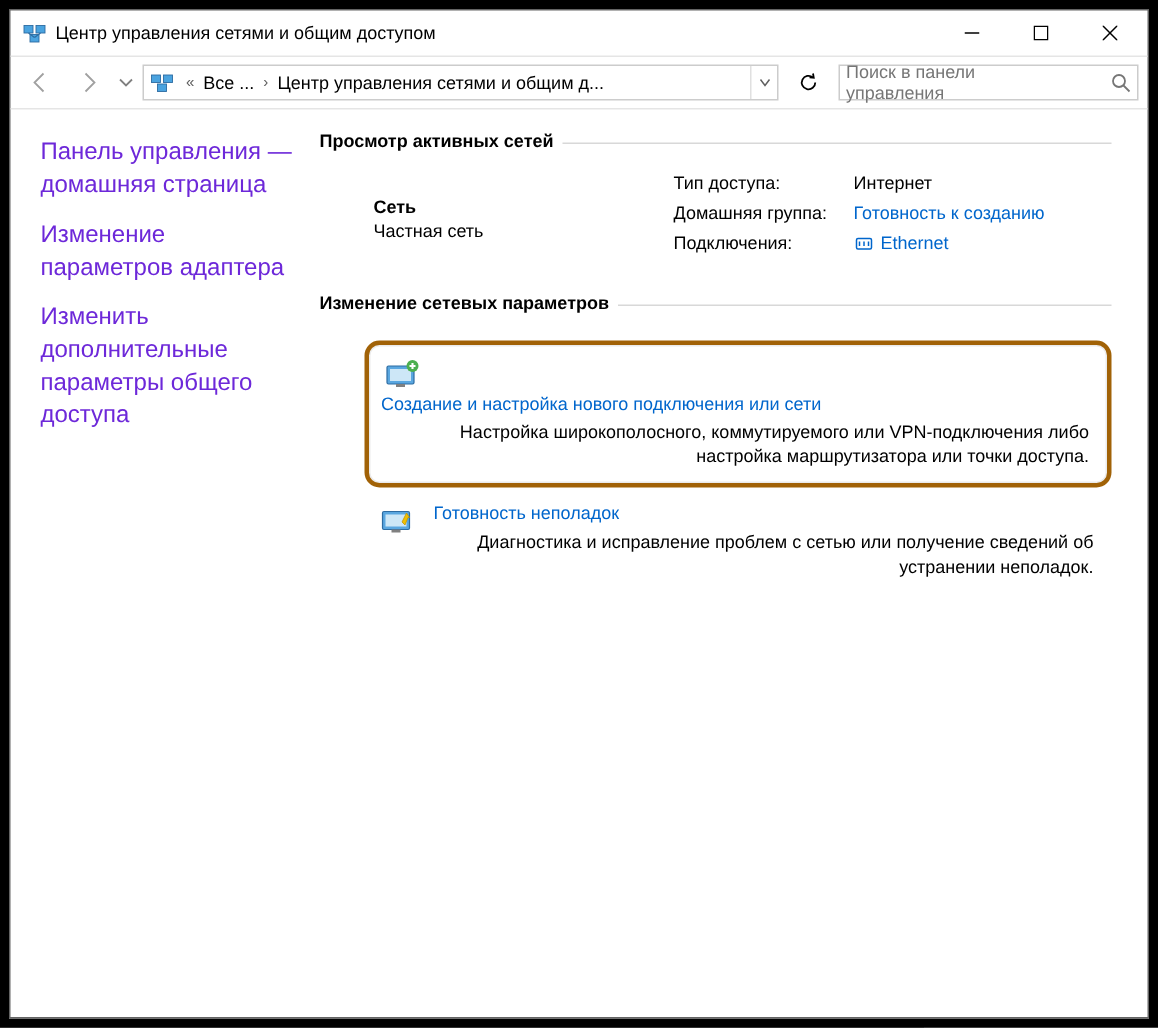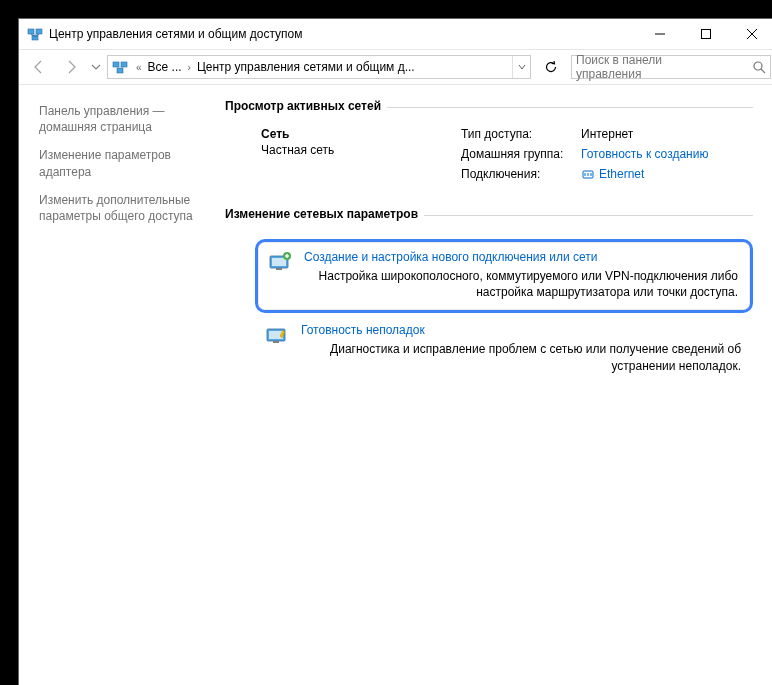--- a/index.html
+++ b/index.html
@@ -1,17 +1,17 @@
 <!DOCTYPE html>
 <html><head>
 <meta charset="utf-8">
 <style>
 * { box-sizing: border-box; margin: 0; padding: 0; }
 html, body { width: 772px; height: 685px; font-family: "Segoe UI", Tahoma, sans-serif; font-size: 12px; background: #000; }
-.outer { width: 616px; height: 685px; background: #000; padding: 18px; }
+.outer { width: 616px; height: 685px; background: #000; padding: 6px; }
 .window { width: 760px; height: 673px; background: #fff; border: 1px solid #646464; position: relative; display: flex; flex-direction: column; }
 .titlebar { height: 30px; display: flex; align-items: center; padding: 0 2px 0 8px; }
 .titlebar .title-icon { width: 16px; height: 16px; margin-right: 6px; display:inline-block; }
 .titlebar .title-icon svg { width:16px; height:16px; }
 .titlebar .title { font-size: 12px; color: #000; flex:1; }
 .win-controls { display: flex; }
 .win-btn { width: 46px; height: 28px; display:flex; align-items:center; justify-content:center; color:#000; }
 .win-btn svg { stroke:#000; stroke-width:1; fill:none; }
 .navbar { height: 36px; border-top: 1px solid #e5e5e5; border-bottom: 1px solid #e5e5e5; display:flex; align-items:center; padding: 0 6px; gap: 4px; }
 .nav-arrow { width: 28px; height: 28px; display:flex; align-items:center; justify-content:center; color:#a0a0a0; }
@@ -22,43 +22,43 @@
 .breadcrumb .sep { color:#606060; padding:0 4px; font-size:10px;}
 .breadcrumb .crumb { padding:0 2px; }
 .bc-end { margin-left:auto; display:flex; align-items:center;}
 .bc-drop { width:18px; height:22px; border-left:1px solid #e0e0e0; display:flex; align-items:center; justify-content:center; color:#606060;}
 .refresh-btn { width:24px; height:24px; display:flex; align-items:center; justify-content:center; margin: 0 4px; }
 .refresh-btn svg { stroke:#000; stroke-width:1.2; fill:none;}
 .searchbox { width: 200px; height:24px; border:1px solid #cccccc; display:flex; align-items:center; padding:0 4px; color:#767676; font-size:12px;gap:24px; }
 .searchbox .search-icon { margin-left:auto; width:14px; height:14px; }
 .body { flex:1; display:flex; overflow:hidden;}
 .sidebar { width: 206px; padding: 18px 8px 14px 20px; display:flex; flex-direction:column; }
-.link { color:#737373; font-size:12px; line-height:1.35; cursor:pointer; margin-bottom: 12px; max-width: 170px;}
+.link { color:#6d28d9; font-size:16px; line-height:1.35; cursor:pointer; margin-bottom: 12px; max-width: 170px;}
 .see-also-block { margin-top:auto; }
 .see-also-title { color:#6d6d6d; font-size:12px; margin-bottom:10px; }
 .see-also-block .link { margin-bottom:10px; }
 .main { flex:1; padding: 14px 24px 0 0; }
 .main-heading { color:#003399; font-size:13.5px; font-weight:400; margin-bottom: 14px; }
 .section { margin-bottom: 10px; }
 .section-title { color:#000; font-size:12px; white-space:nowrap;font-weight:bold; }
 .fieldset-line { display:flex; align-items:center; margin-bottom:6px;}
 .fieldset-line .hr { flex:1; height:1px; background:#d8d8d8; margin-left:6px; margin-top:2px;}
 .network-block { display:flex; padding: 8px 0 10px 36px; }
 .net-left { width:200px; }
-.net-name { font-weight:700; font-size:12px; }
+.net-name { font-weight:700; font-size:12px;margin-top:16px; }
 .net-type { font-size:12px; margin-top:2px;}
 .net-right { flex:1; font-size:12px;}
 .net-row { display:flex; margin-bottom:6px; }
 .net-k { width:120px; }
 .net-v { color:#0066cc; display:inline-flex; align-items:center; gap:4px;}
 .net-v.plain { color:#000; }
 .eth-icon { width:14px; height:14px; display:inline-block; }
 .change-block { padding: 10px 0 0 30px; }
 .task-item { display:flex; padding: 8px 12px 10px 8px; margin:2px 0;}
-.task-item.hi { border: 3px solid #3b82f6; border-radius:10px; box-shadow: 0 0 0 1px rgba(0,0,0,.08) inset;}
+.task-item.hi { border: 3px solid #a16207; border-radius:10px; box-shadow: 0 0 0 1px rgba(0,0,0,.08) inset; flex-direction: column;}
 .task-icon { width:28px; height:24px; margin-right:10px; flex-shrink:0; display:flex; align-items:center; justify-content:center;}
 .task-icon svg { width:26px; height:22px;}
 .task-texts { flex:1; }
 .task-title { color:#0066cc; font-size:12px; margin-bottom:4px;}
 .task-desc { color:#000; font-size:12px; line-height:1.35;text-align:right; }
 </style>
 </head>
 <body>
 
 <div class="outer">

